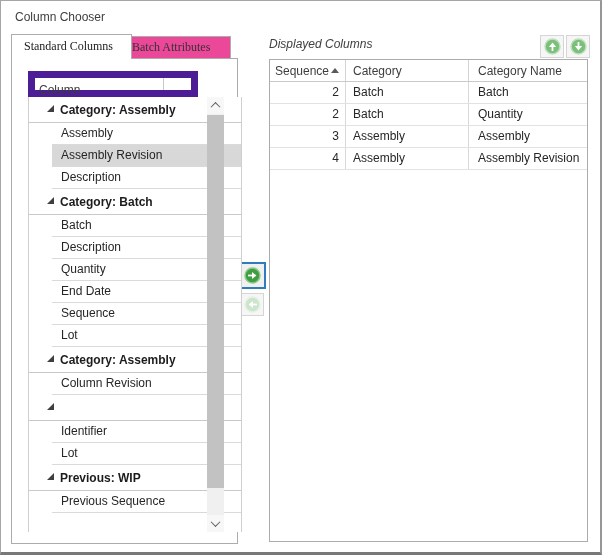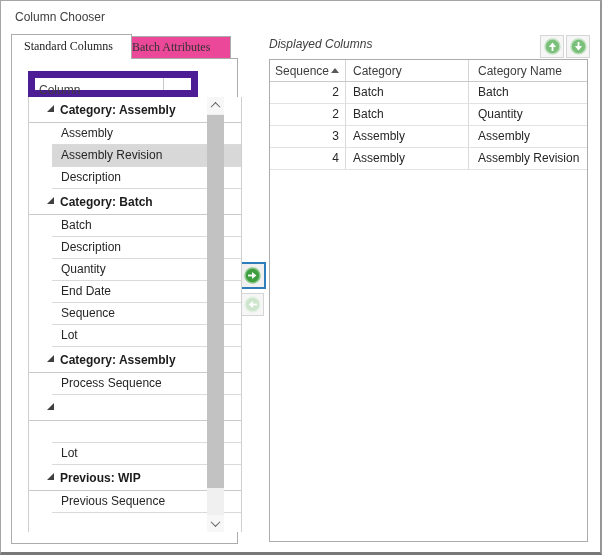--- a/index.html
+++ b/index.html
@@ -131,28 +131,29 @@
       <div class="item-row">
         <div class="c1">Lot</div>
           <div class="c2"></div>
       </div>
 
       <div class="cat-row">
         <span class="tri"></span>
         <span>Category: Assembly</span>
       </div>
       <div class="item-row">
-        <div class="c1">Process Sequence</div>
-          <div class="c2"></div>
-      </div>
-
-      <div class="cat-row">
-        <span class="tri"></span>
-      </div>
-      <div class="item-row">
+        <div class="c1">Column Revision</div>
+          <div class="c2"></div>
+      </div>
+
+      <div class="cat-row">
+        <span class="tri"></span>
+      </div>
+      <div class="item-row">
+        <div class="c1">Identifier</div>
           <div class="c2"></div>
       </div>
       <div class="item-row">
         <div class="c1">Lot</div>
           <div class="c2"></div>
       </div>
 
       <div class="cat-row">
         <span class="tri"></span>
         <span>Previous: WIP</span>

